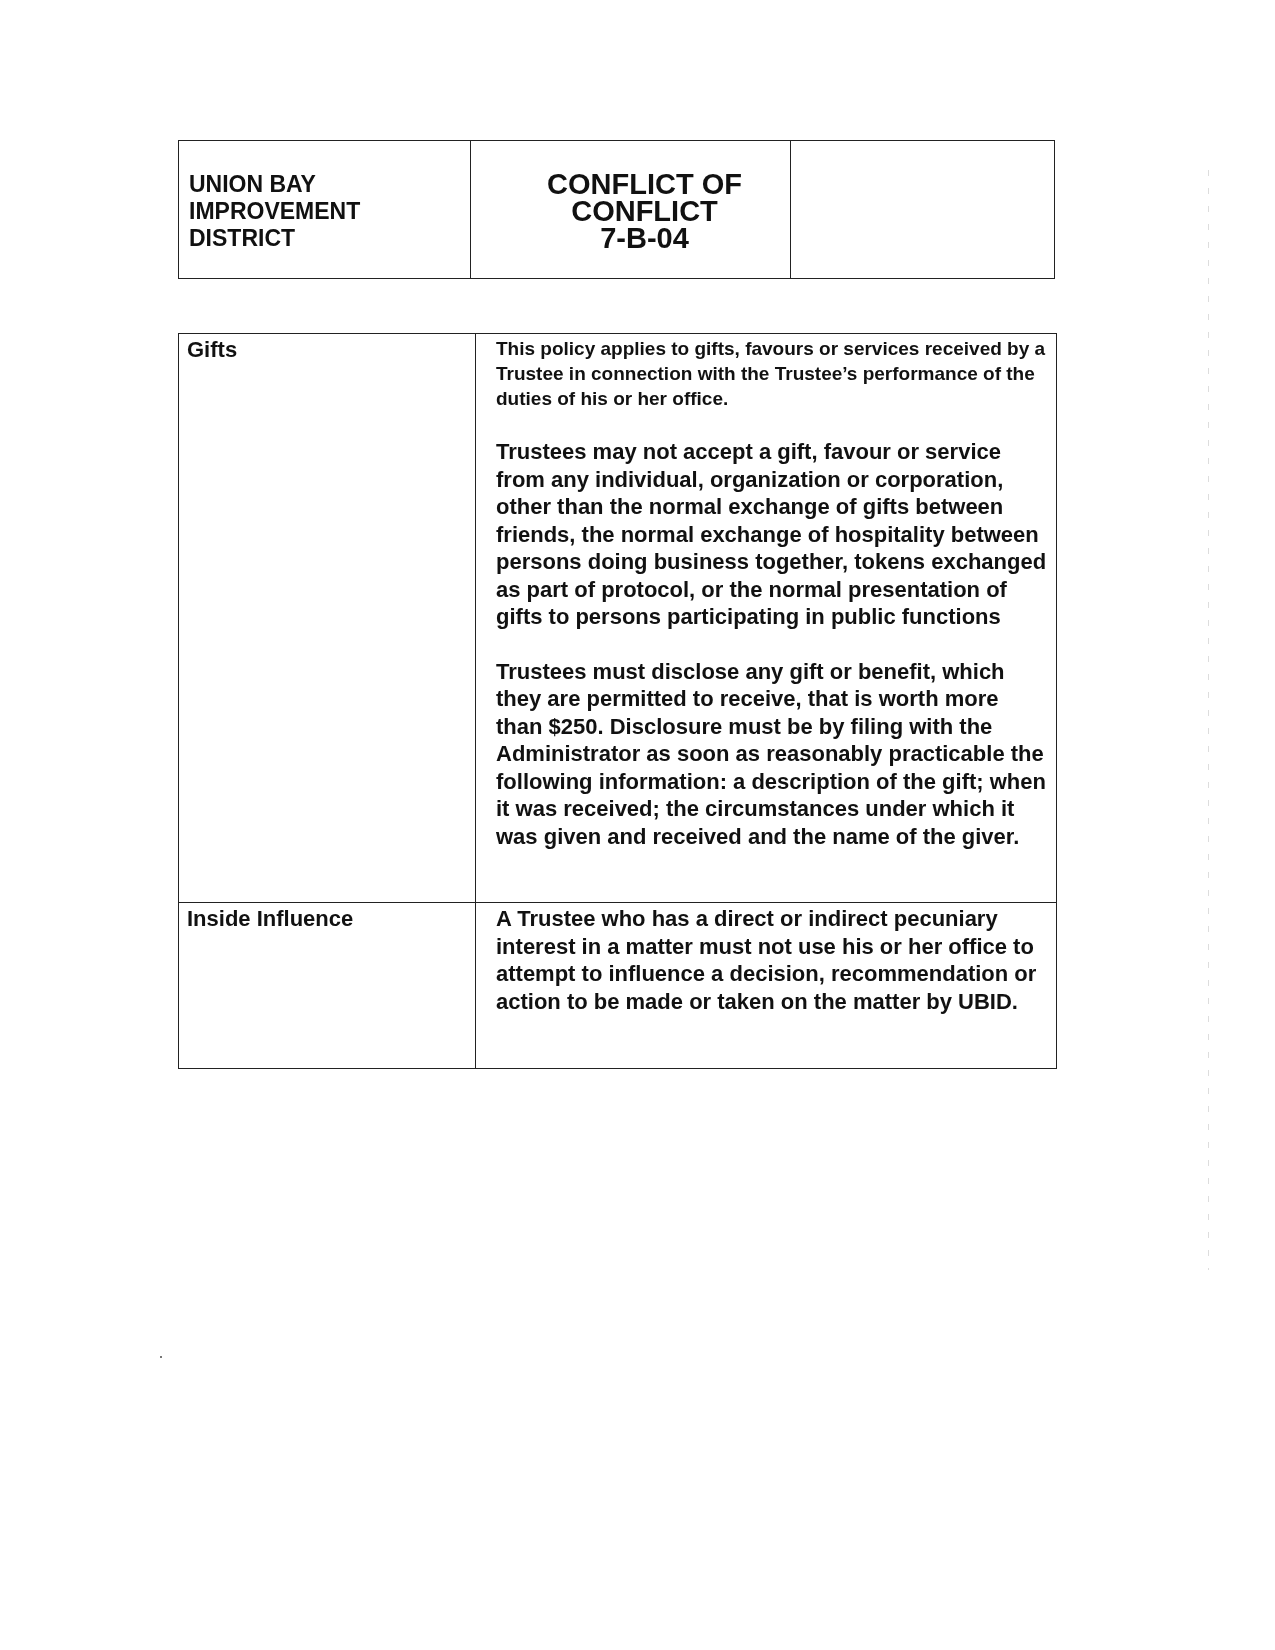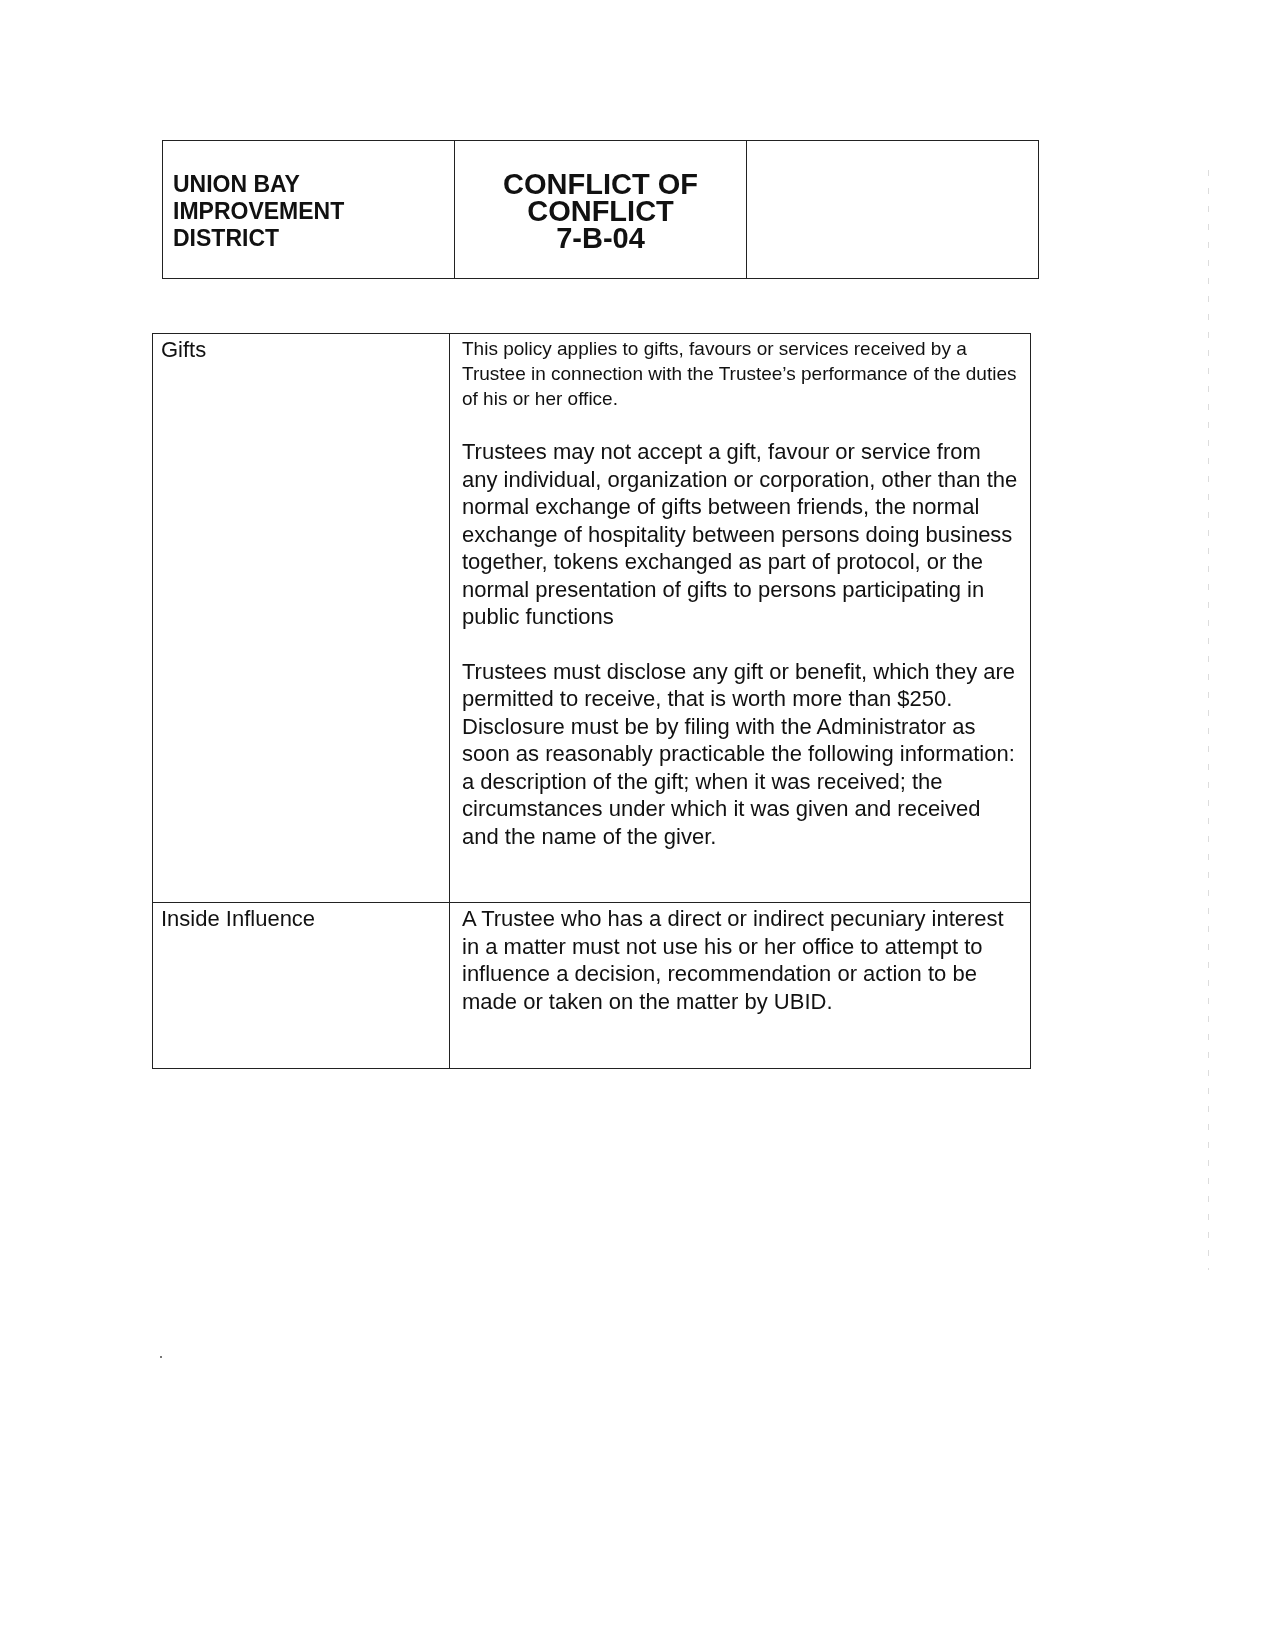--- a/index.html
+++ b/index.html
@@ -1,36 +1,36 @@
 <!DOCTYPE html>
 <html><head>
 <meta charset="utf-8">
 <style>
   html, body { margin: 0; padding: 0; background: #ffffff; }
   body { width: 1275px; height: 1650px; position: relative; overflow: hidden;
          font-family: "Liberation Sans", sans-serif; color: #111; }
-  .header { position: absolute; left: 162px; top: 140px; width: 877px; height: 139px;
-            border: 1.5px solid #222; box-sizing: border-box; display: flex; }
+  .header { position: absolute; left: 178px; top: 140px; width: 877px; height: 139px;
+            border: 1.5px solid #222; box-sizing: border-box; display: flex; gap: 28px; }
   .h-col { box-sizing: border-box; position: relative; }
   .h-org { width: 292px; border-right: 1.5px solid #222; padding: 30px 0 0 10px;
            font-weight: bold; font-size: 23px; line-height: 27px; }
   .h-title { width: 292px; border-right: 1.5px solid #222; padding-top: 30px;
              text-align: center; font-weight: bold; font-size: 29px; line-height: 27px; }
   .h-meta { flex: 1; display: flex; flex-direction: column; }
   .h-eff { height: 82px; border-bottom: 1.5px solid #222; padding: 28px 0 0 10px;
            font-size: 23px; box-sizing: border-box; }
   .h-page { flex: 1; padding: 28px 0 0 10px; font-size: 23px; box-sizing: border-box; }
 
-  table.body { position: absolute; left: 152px; top: 333px; width: 879px;
-               border-collapse: collapse; }
+  table.body { position: absolute; left: 178px; top: 333px; width: 879px;
+               border-collapse: collapse; font-weight: bold; }
   table.body td { border: 1.5px solid #222; vertical-align: top; padding: 2px 8px 0 8px; }
   td.topic { width: 280px; font-size: 22px; line-height: 27px; padding-left: 10px; }
   td.desc { font-size: 22px; line-height: 27.5px; padding-right: 6px; }
   .small { font-size: 19px; line-height: 25px; }
-  .para { margin: 0 0 27px 4px; }
+  .para { margin: 0 0 27px 12px; }
   .para:last-child { margin-bottom: 0; }
   tr.r1 td { height: 566px; }
   tr.r2 td { height: 162px; }
   tr.r3 td { height: 163px; }
   .speck { position: absolute; left: 160px; top: 1356px; width: 2px; height: 2px; background:#777; }
   .edge { position: absolute; left: 1208px; top: 170px; width: 1px; height: 1100px;
           background: repeating-linear-gradient(to bottom, #ddd 0 6px, transparent 6px 18px); }
 </style>
 </head>
 <body>

